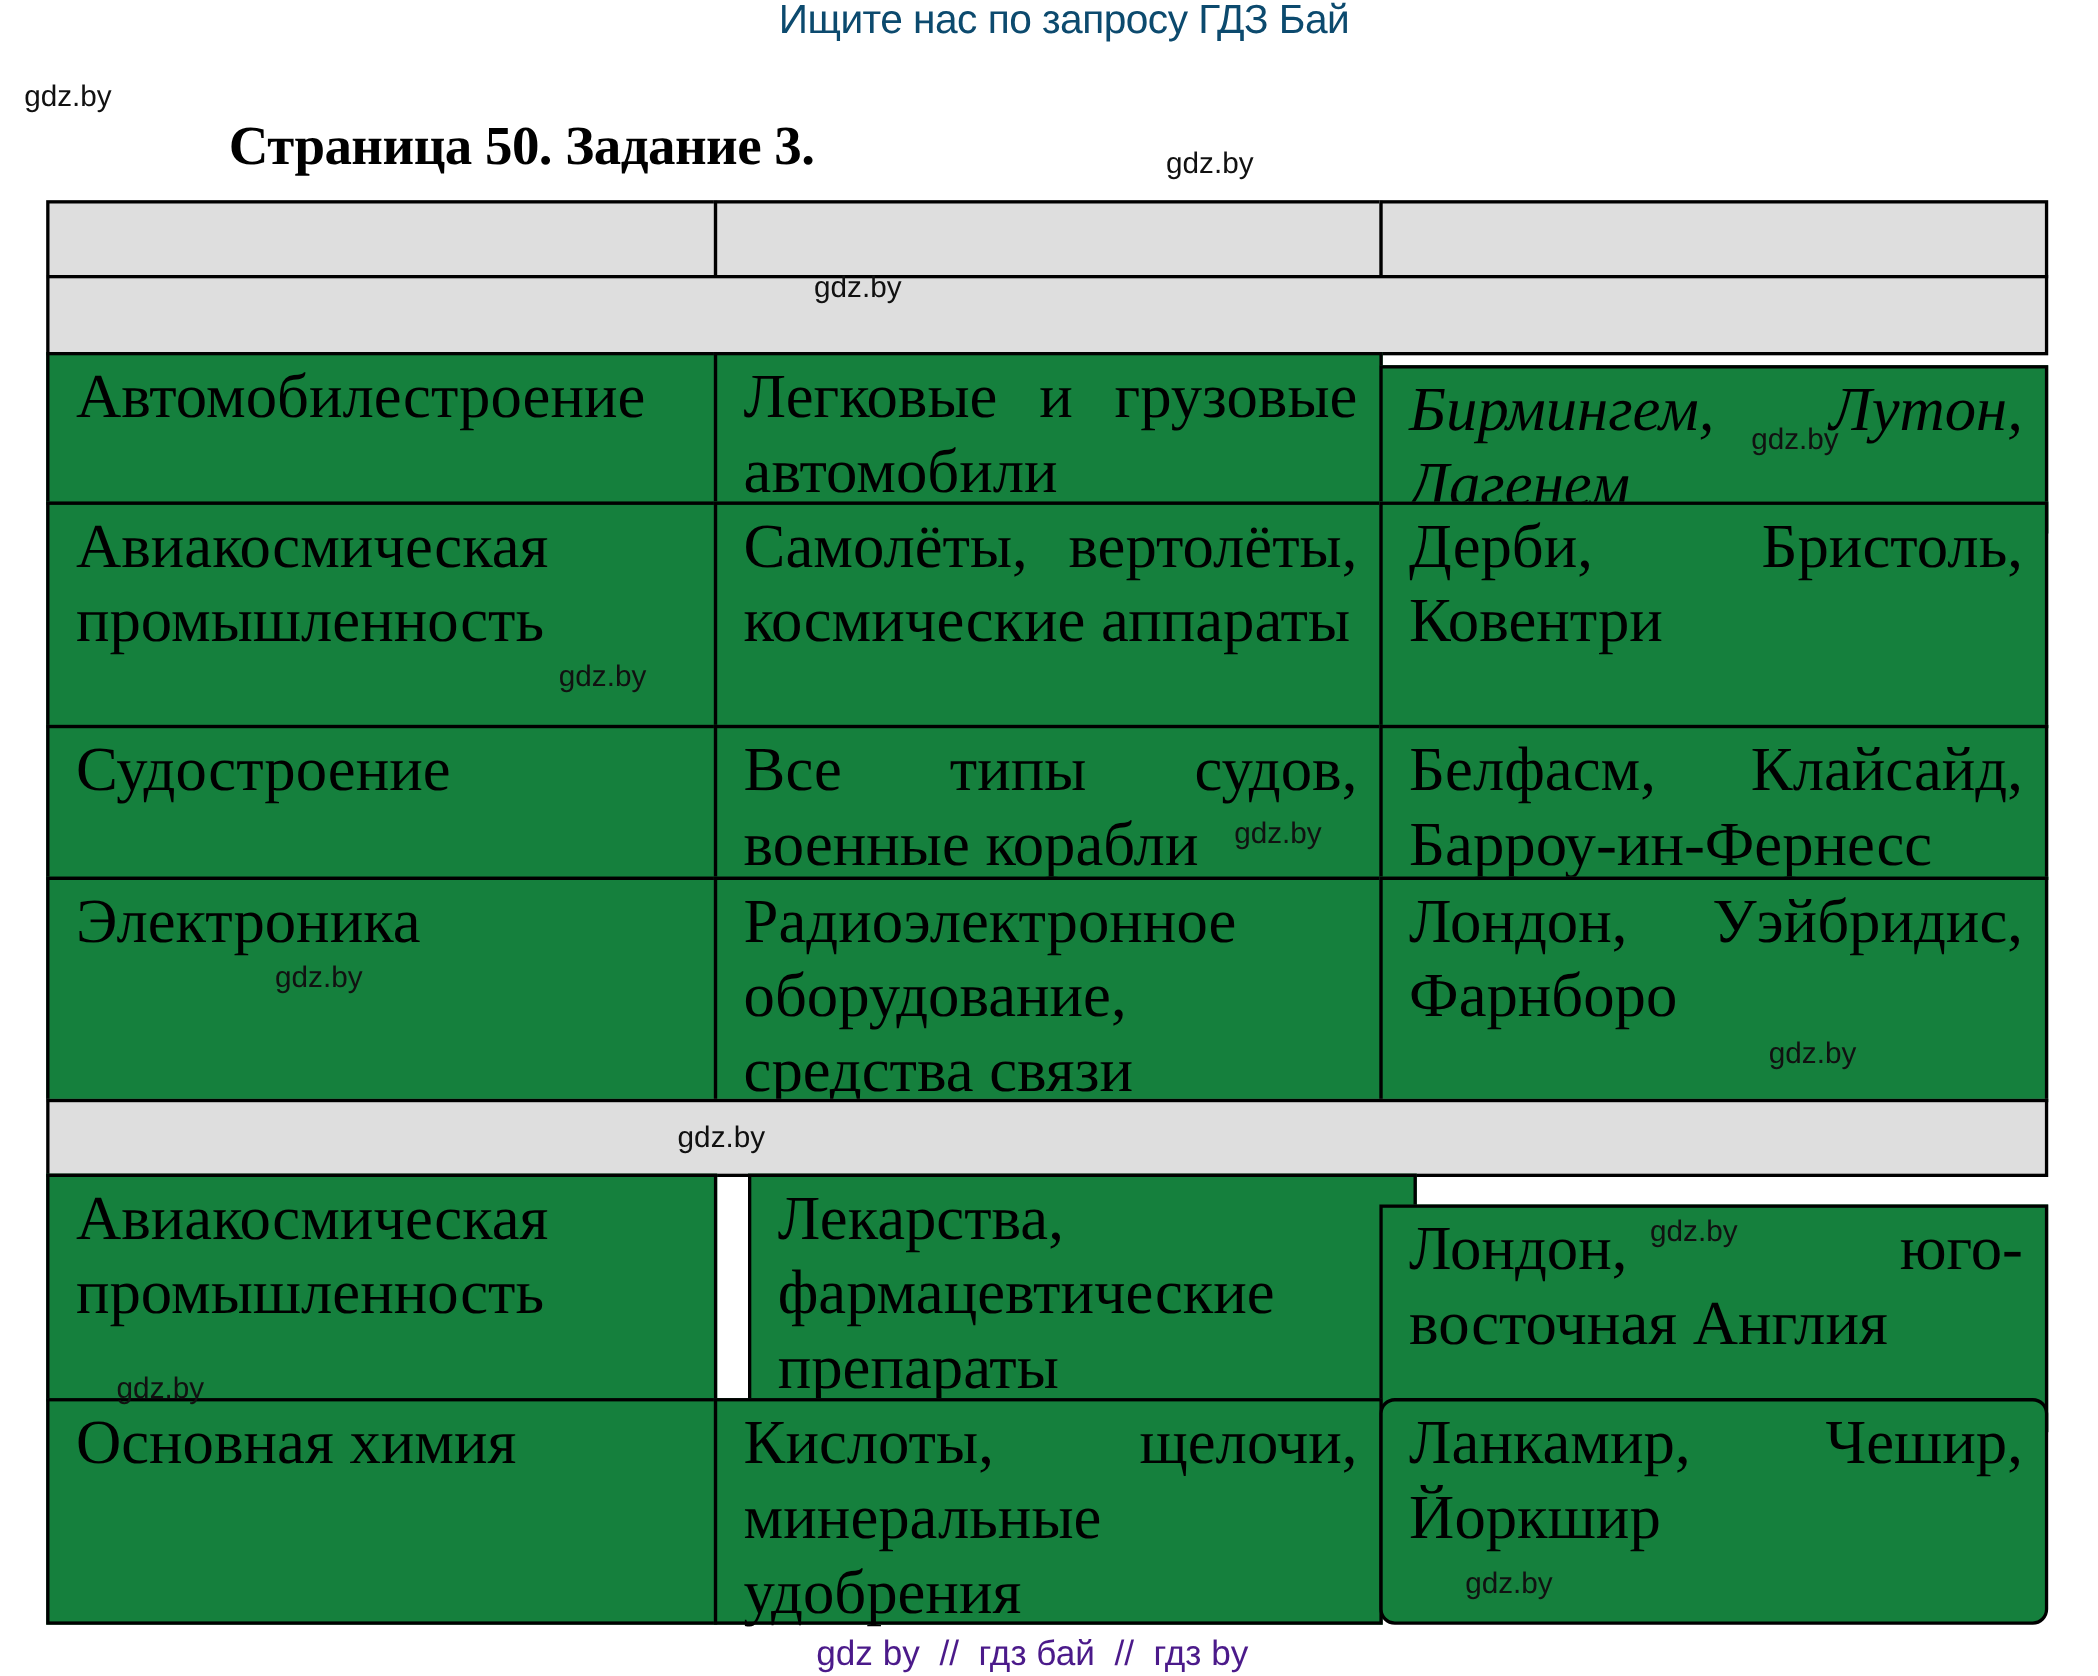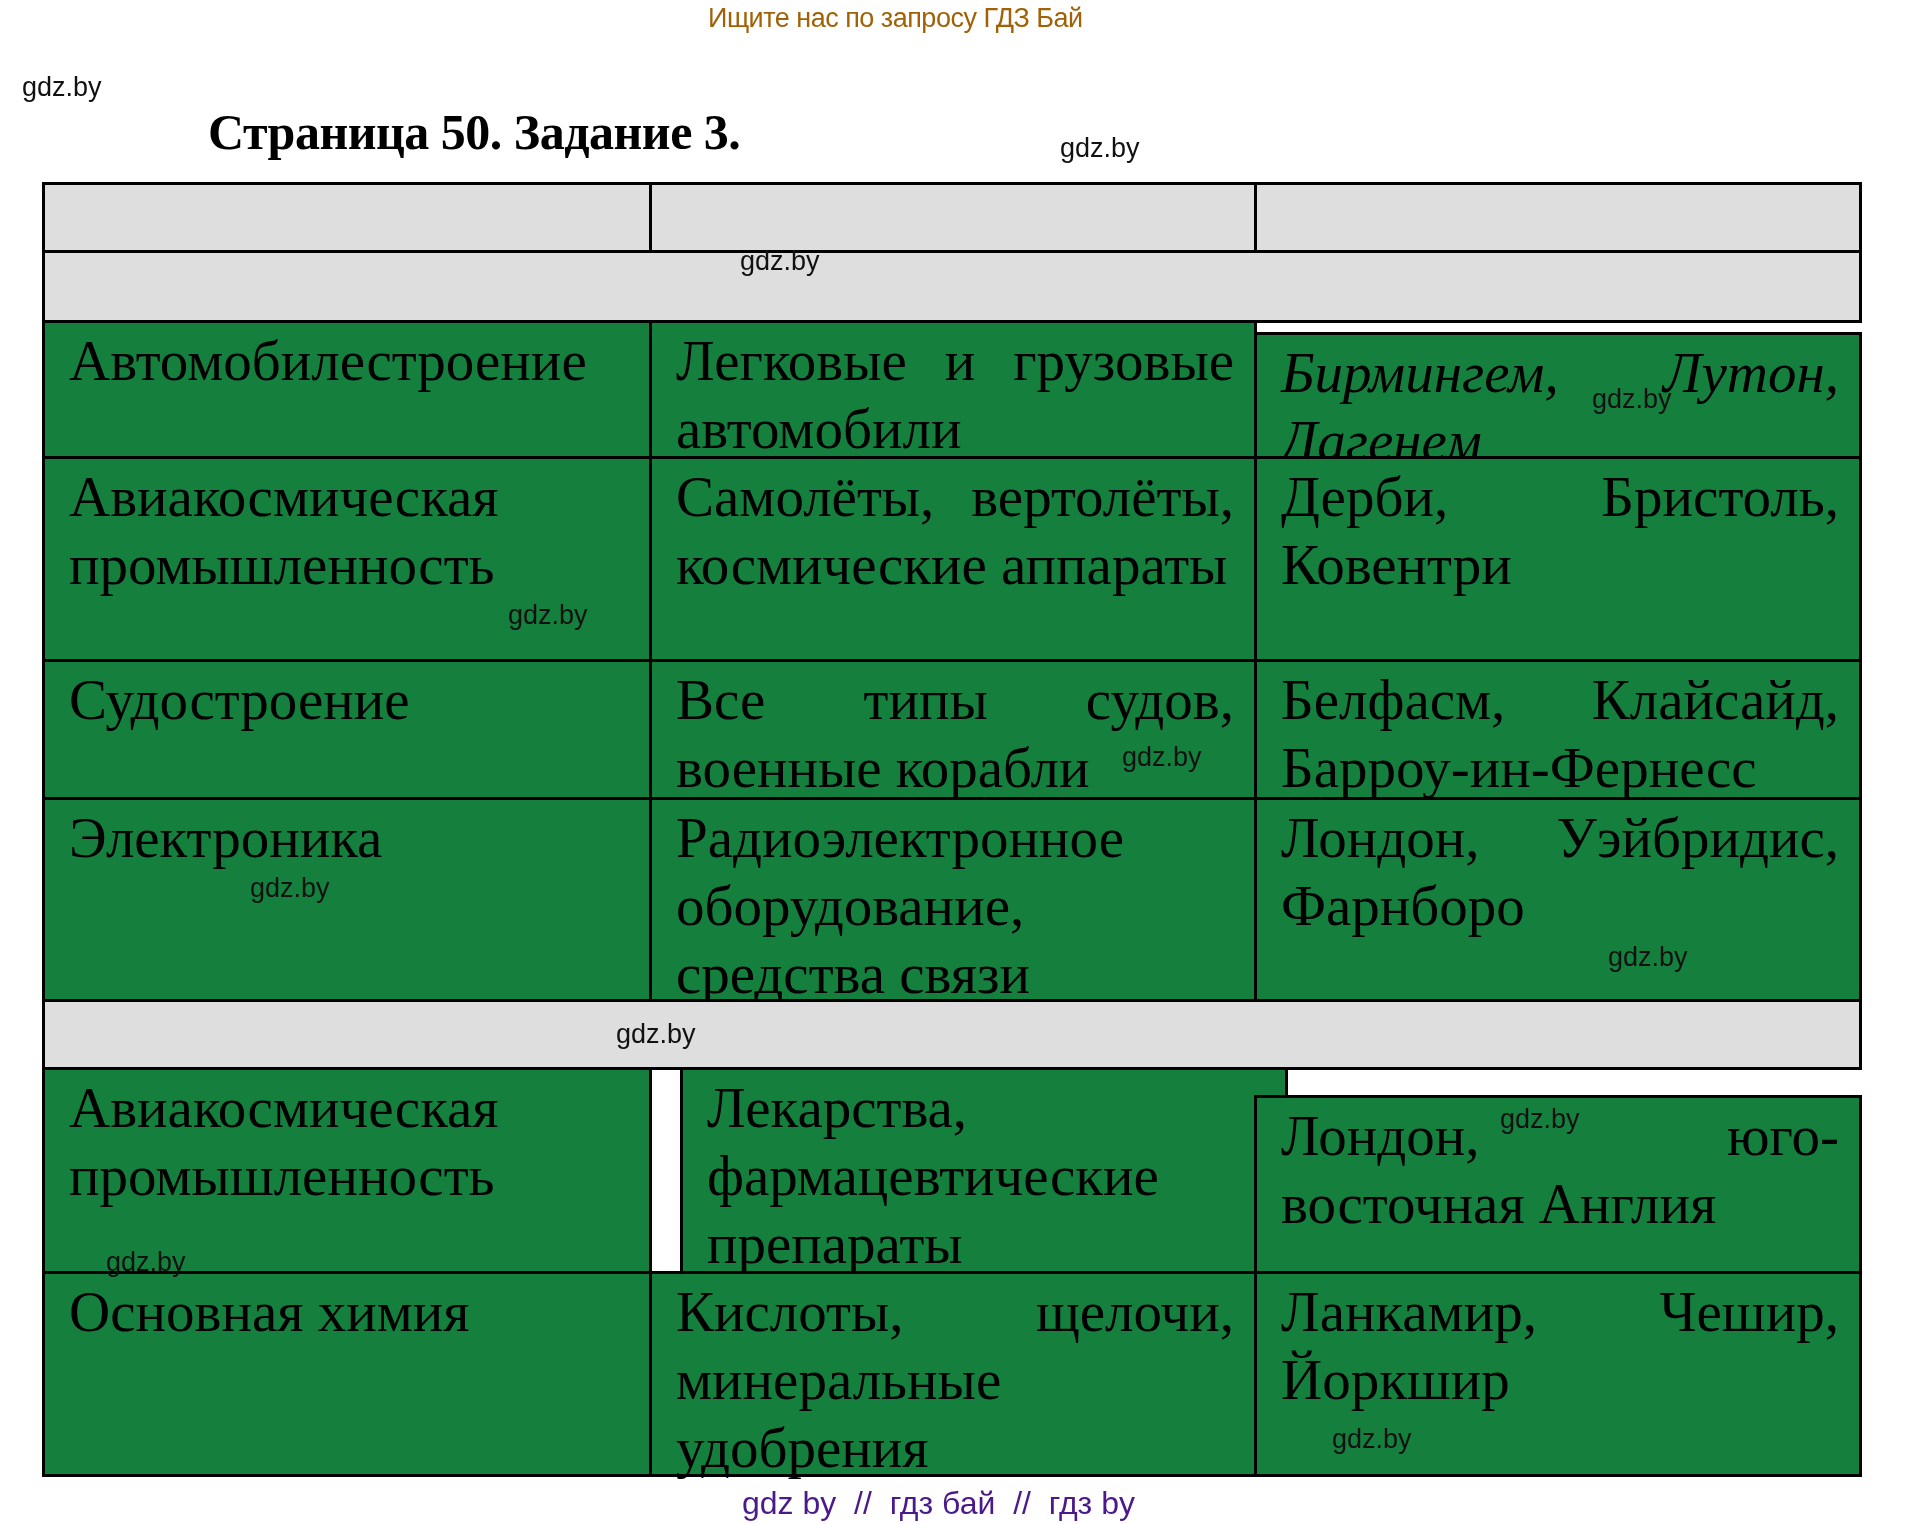--- a/index.html
+++ b/index.html
@@ -4,22 +4,22 @@
   <style>
     html, body { margin: 0; padding: 0; }
     body {
       width: 1907px; height: 1524px; position: relative; overflow: hidden;
       background: #ffffff;
       font-family: "Liberation Serif", serif;
       color: #000;
     }
     .banner {
       position: absolute; left: 708px; top: 0px; width: 490px;
-      font-family: "Liberation Sans", sans-serif; font-size: 27px;
-      color: #a16207; white-space: nowrap; line-height: 36px;
+      font-family: "Liberation Sans", sans-serif; font-size: 37px;
+      color: #0c4a6e; white-space: nowrap; line-height: 36px;
       letter-spacing: -0.5px;
     }
     .title {
       position: absolute; left: 208px; top: 104px;
       font-family: "Liberation Serif", serif; font-weight: bold;
       font-size: 50px; line-height: 56px; white-space: nowrap;
       letter-spacing: -0.5px;
     }
     .wm {
       position: absolute; font-family: "Liberation Sans", sans-serif;
@@ -111,21 +111,21 @@
   <div class="cell" style="left:1254px; top:1095px; width:608px; height:207px;">
       <span class="txt">Лондон, юго-восточная Англия</span>
     </div>
 
   <div class="cell" style="left:42px; top:1271px; width:610px; height:206px;">
       <span class="txt">Основная химия</span>
     </div>
   <div class="cell" style="left:649px; top:1271px; width:608px; height:206px;">
       <span class="txt">Кислоты, щелочи, минеральные удобрения</span>
     </div>
-  <div class="cell" style="left:1254px; top:1271px; width:608px; height:206px;">
+  <div class="cell" style="left:1254px; top:1271px; width:608px; height:206px;border-radius:14px;">
       <span class="txt">Ланкамир, Чешир, Йоркшир</span>
     </div>
 </div>
 
 <div class="wm" style="left:740px; top:246px;">gdz.by</div>
 <div class="wm" style="left:1592px; top:384px;">gdz.by</div>
 <div class="wm" style="left:508px; top:600px;">gdz.by</div>
 <div class="wm" style="left:1122px; top:742px;">gdz.by</div>
 <div class="wm" style="left:250px; top:873px;">gdz.by</div>
 <div class="wm" style="left:1608px; top:942px;">gdz.by</div>

